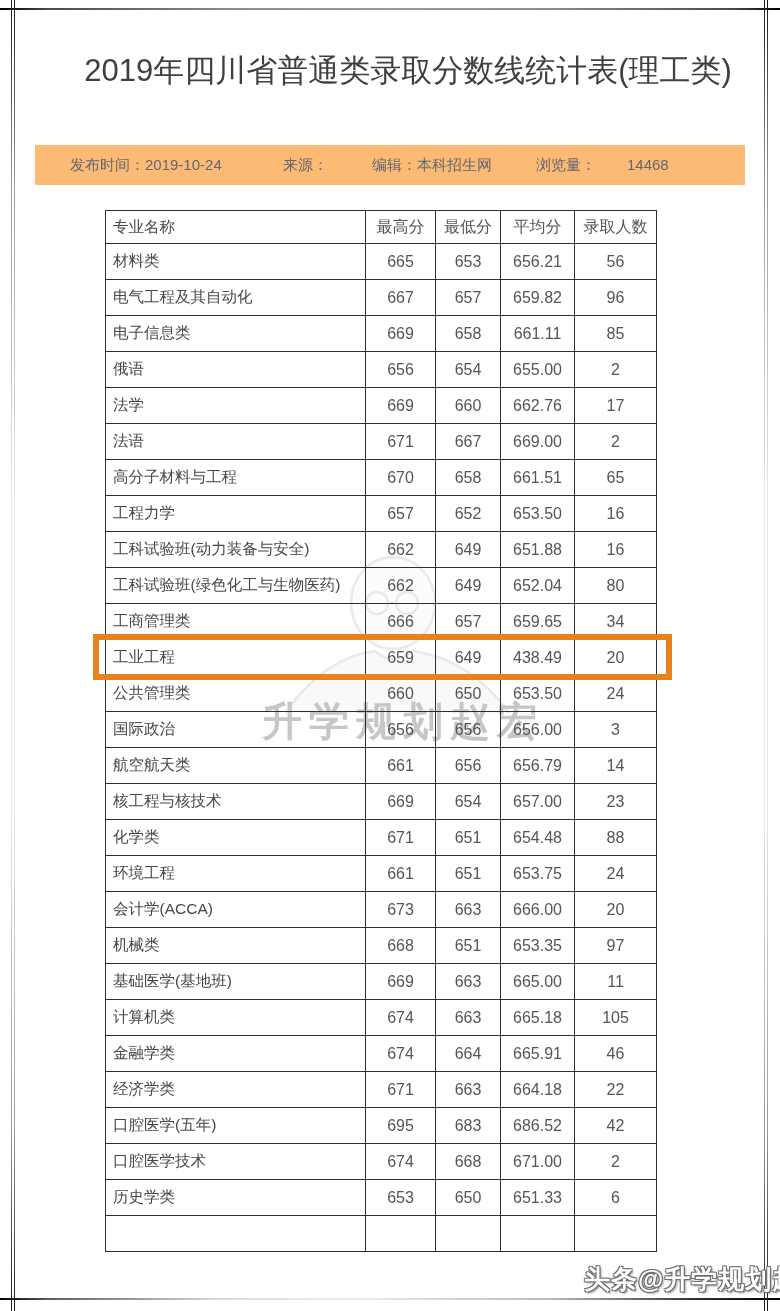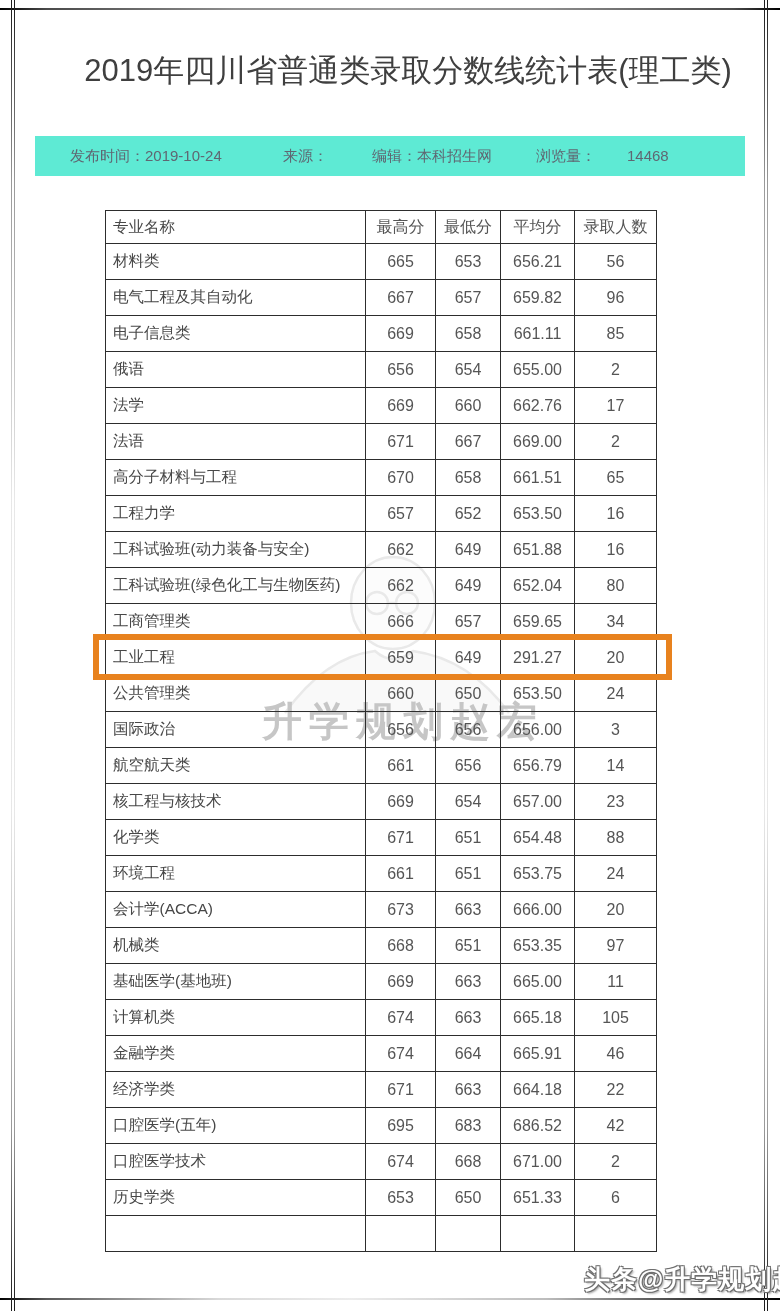--- a/index.html
+++ b/index.html
@@ -18,22 +18,22 @@
   .frame-l2{left:14px;}
   .frame-r1{left:764px;}
   .frame-r2{left:767px;}
 
   .page-title{
     position:absolute;top:50px;left:0;width:752px;
     text-align:center;font-size:31px;font-weight:normal;margin:0;
     color:#3f3f3f;letter-spacing:0px;z-index:2;padding-left:32px;
   }
   .meta-bar{
-    position:absolute;top:136px;left:35px;width:710px;height:40px;
-    background:#5eead4;z-index:2;font-size:15px;color:#5f6772;
+    position:absolute;top:145px;left:35px;width:710px;height:40px;
+    background:#fdba74;z-index:2;font-size:15px;color:#5f6772;
   }
   .meta-bar .m-item{position:absolute;top:0;line-height:40px;white-space:nowrap;}
   .m-publish{left:35px;}
   .m-source{left:248px;}
   .m-editor{left:337px;text-align:right;}
   .m-views-label{left:501px;}
   .m-views-value{left:592px;}
 
   
   .wm-portrait{position:absolute;left:265px;top:555px;z-index:1;opacity:0.45;}
@@ -194,21 +194,21 @@
         <td class="c-name">工商管理类</td>
         <td class="c-num">666</td>
         <td class="c-num">657</td>
         <td class="c-num">659.65</td>
         <td class="c-num">34</td>
       </tr>
       <tr>
         <td class="c-name">工业工程</td>
         <td class="c-num">659</td>
         <td class="c-num">649</td>
-        <td class="c-num">291.27</td>
+        <td class="c-num">438.49</td>
         <td class="c-num">20</td>
       </tr>
       <tr>
         <td class="c-name">公共管理类</td>
         <td class="c-num">660</td>
         <td class="c-num">650</td>
         <td class="c-num">653.50</td>
         <td class="c-num">24</td>
       </tr>
       <tr>

